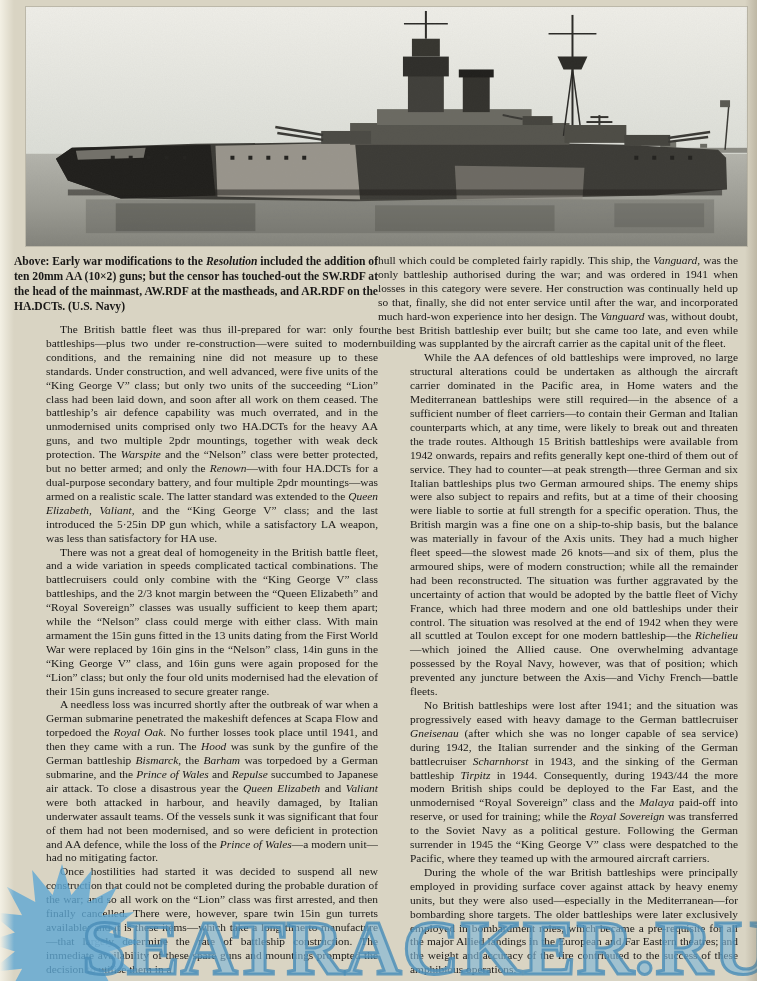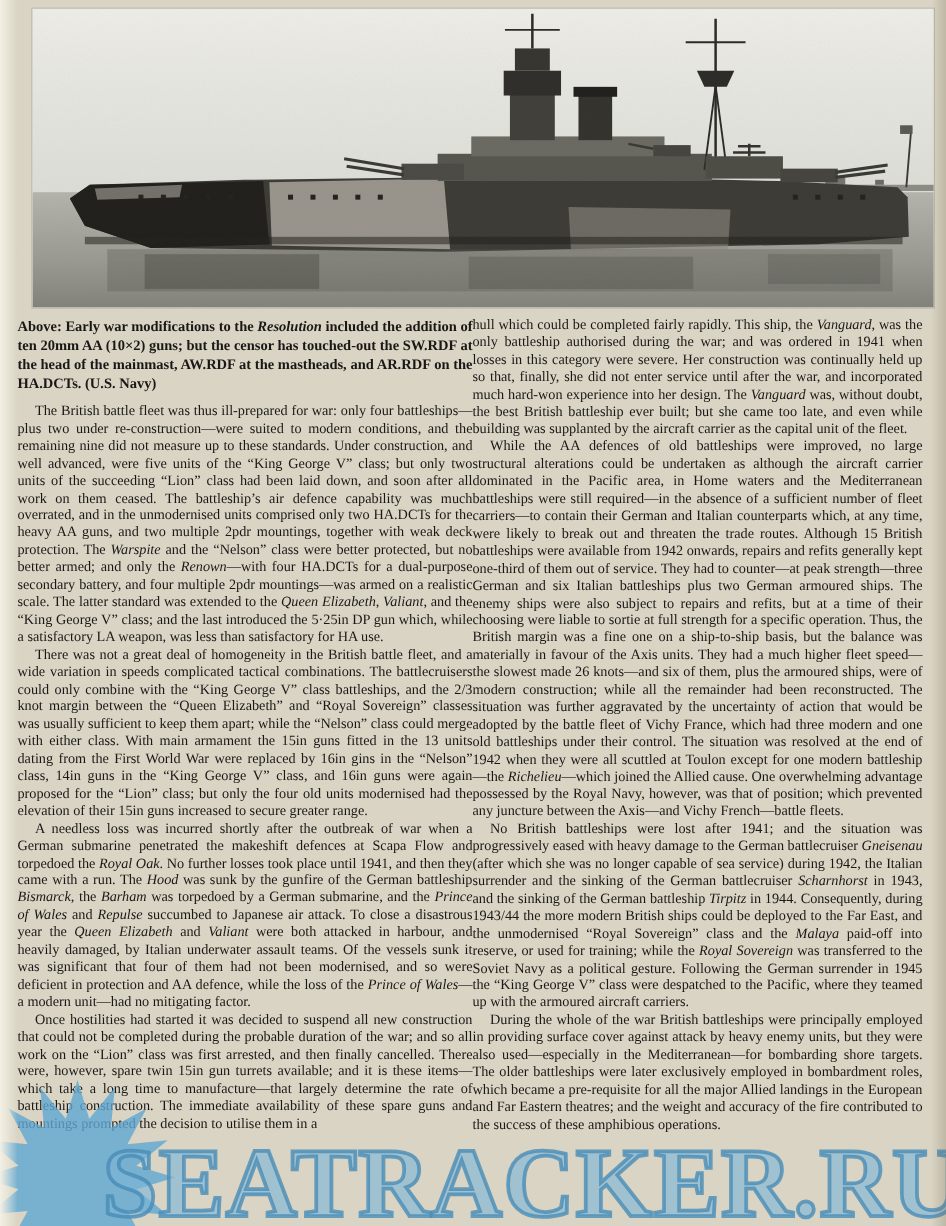--- a/index.html
+++ b/index.html
@@ -39,21 +39,21 @@
   .col.right{width:360px;}
   p.caption{
     margin:0 0 9px 0;
     font-weight:bold;font-size:11.6px;line-height:15px;
     text-align:justify;
   }
   p.para{
     margin:0;font-size:11.4px;line-height:13.9px;
     text-align:justify;
   }
-  p.para.indent{text-indent:14px;}
+  p.para.indent{text-indent:14px;margin-left:32px;}
   .watermark{
     position:absolute;left:0;top:0;width:755px;height:981px;
     z-index:4;pointer-events:none;
   }
   .wm-star{position:absolute;left:-20px;top:860px;width:164px;height:164px;opacity:.8;}
   .wm-text{
     position:absolute;left:82px;top:903px;
     font-family:"Liberation Serif", serif;font-weight:bold;
     font-size:79px;letter-spacing:1px;white-space:nowrap;
     color:rgba(125,181,215,.62);

